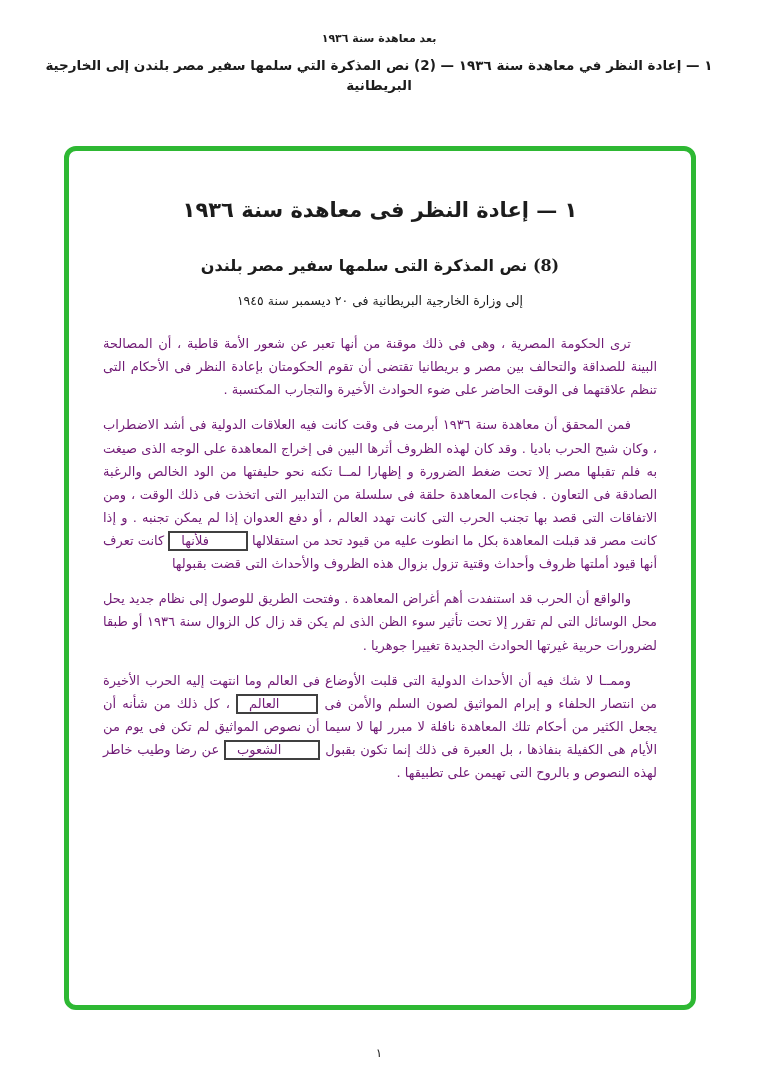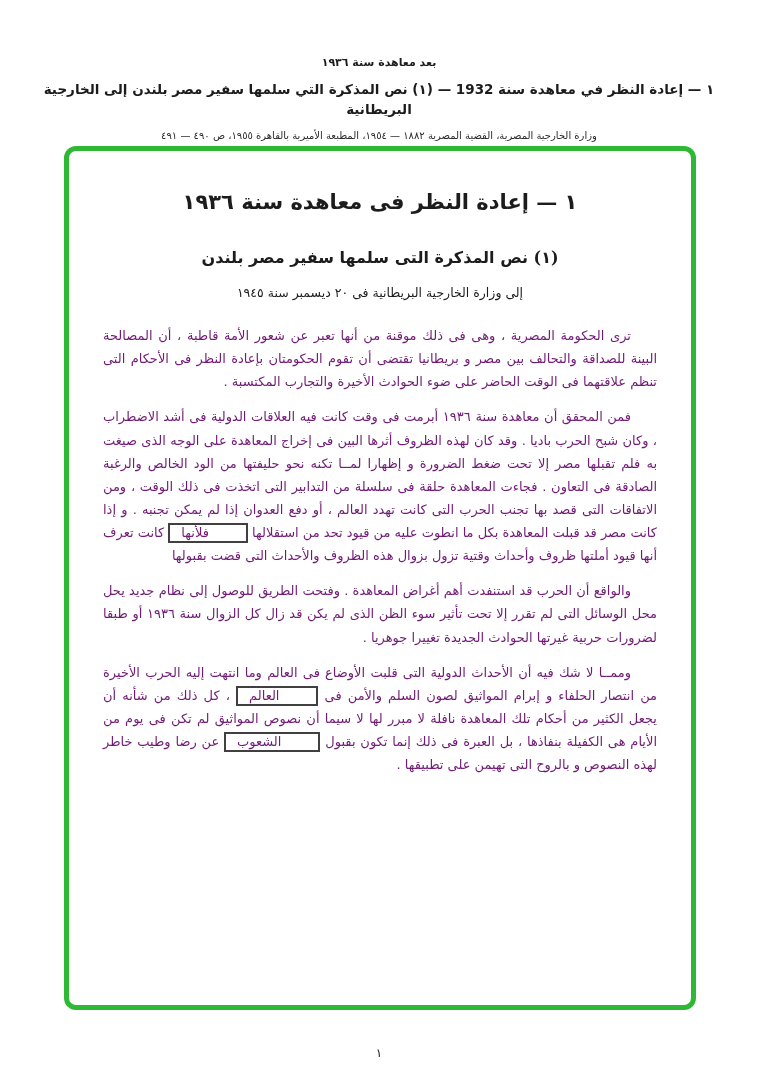--- a/index.html
+++ b/index.html
@@ -12,21 +12,21 @@
     width: 758px;
     height: 1078px;
     margin: 0 auto;
     background: #ffffff;
     color: #1c1c1c;
     direction: rtl;
     overflow: hidden;
   }
   
   .top-matter {
-    padding-top: 56px;
+    padding-top: 32px;
     text-align: center;
   }
   .top-label {
     font-size: 11px;
     font-weight: bold;
     letter-spacing: 0.5px;
     margin-bottom: 10px;
   }
   .doc-header {
     font-size: 13.5px;
@@ -52,21 +52,21 @@
     border-radius: 12px;
     background: transparent;
     padding: 34px 34px 20px 34px;
     overflow: hidden;
   }
   .doc-title {
     text-align: center;
     font-size: 21px;
     font-weight: bold;
     font-family: "DejaVu Serif", "DejaVu Sans", serif;
-    margin-top: 4px;
+    margin-top: 12px;
     margin-bottom: 34px;
   }
   .doc-subtitle {
     text-align: center;
     font-size: 16px;
     font-weight: bold;
     font-family: "DejaVu Serif", "DejaVu Sans", serif;
     margin-bottom: 18px;
   }
   .doc-dateline {
@@ -101,27 +101,26 @@
     color: #1c1c1c;
   }
 </style>
 </head>
 <body>
 
 <div class="page">
 
   <div class="top-matter">
     <div class="top-label">بعد معاهدة سنة ١٩٣٦</div>
-    <div class="doc-header">١ — إعادة النظر في معاهدة سنة 1932 — (١) نص المذكرة التي سلمها سفير مصر بلندن إلى الخارجية البريطانية</div>
-    <div class="doc-citation">وزارة الخارجية المصرية، القضية المصرية ١٨٨٢ — ١٩٥٤، المطبعة الأميرية بالقاهرة ١٩٥٥، ص ٤٩٠ — ٤٩١</div>
+    <div class="doc-header">١ — إعادة النظر في معاهدة سنة ١٩٣٦ — (2) نص المذكرة التي سلمها سفير مصر بلندن إلى الخارجية البريطانية</div>
   </div>
 
   <div class="green-frame">
     <div class="doc-title">١ —  إعادة النظر فى معاهدة سنة ١٩٣٦</div>
-    <div class="doc-subtitle">(١) نص المذكرة التى سلمها سفير مصر بلندن</div>
+    <div class="doc-subtitle">(8) نص المذكرة التى سلمها سفير مصر بلندن</div>
     <div class="doc-dateline">إلى وزارة الخارجية البريطانية فى ٢٠ ديسمبر سنة ١٩٤٥</div>
 
     <div class="doc-body">
         <p class="para"><span>ترى الحكومة المصرية ، وهى فى ذلك موقنة من أنها تعبر عن شعور الأمة قاطبة ، أن المصالحة البينة للصداقة والتحالف بين مصر و بريطانيا تقتضى أن تقوم الحكومتان بإعادة النظر فى الأحكام التى تنظم علاقتهما فى الوقت الحاضر على ضوء الحوادث الأخيرة والتجارب المكتسبة .</span></p>
         <p class="para"><span>فمن المحقق أن معاهدة سنة ١٩٣٦ أبرمت فى وقت كانت فيه العلاقات الدولية فى أشد الاضطراب ، وكان شبح الحرب باديا . وقد كان لهذه الظروف أثرها البين فى إخراج المعاهدة على الوجه الذى صيغت به فلم تقبلها مصر إلا تحت ضغط الضرورة و إظهارا لمــا تكنه نحو حليفتها من الود الخالص والرغبة الصادقة فى التعاون .  فجاءت المعاهدة حلقة فى سلسلة من التدابير التى اتخذت فى ذلك الوقت ، ومن الاتفاقات التى قصد بها تجنب الحرب التى كانت تهدد العالم ، أو دفع العدوان إذا لم يمكن تجنبه . و إذا كانت مصر قد قبلت المعاهدة بكل ما انطوت عليه من قيود تحد من استقلالها </span><span class="hl">فلأنها</span><span> كانت تعرف أنها قيود أملتها ظروف وأحداث وقتية تزول بزوال هذه الظروف والأحداث التى قضت بقبولها</span></p>
         <p class="para"><span>والواقع أن الحرب قد استنفدت أهم أغراض المعاهدة . وفتحت الطريق للوصول إلى نظام جديد يحل محل الوسائل التى لم تقرر إلا تحت تأثير سوء الظن الذى لم يكن قد زال كل الزوال سنة ١٩٣٦ أو طبقا لضرورات حربية غيرتها الحوادث الجديدة تغييرا جوهريا .</span></p>
         <p class="para"><span>وممــا لا شك فيه أن الأحداث الدولية التى قلبت الأوضاع فى العالم وما انتهت إليه الحرب الأخيرة من انتصار الحلفاء و إبرام المواثيق لصون السلم والأمن فى </span><span class="hl">العالم</span><span> ، كل ذلك من شأنه أن يجعل الكثير  من أحكام تلك المعاهدة نافلة لا مبرر لها لا سيما أن نصوص المواثيق لم تكن فى يوم من الأيام هى الكفيلة بنفاذها ، بل العبرة فى ذلك إنما تكون بقبول </span><span class="hl">الشعوب</span><span> عن رضا وطيب خاطر لهذه النصوص و بالروح التى تهيمن على تطبيقها .</span></p>
       </div>
   </div>
 

